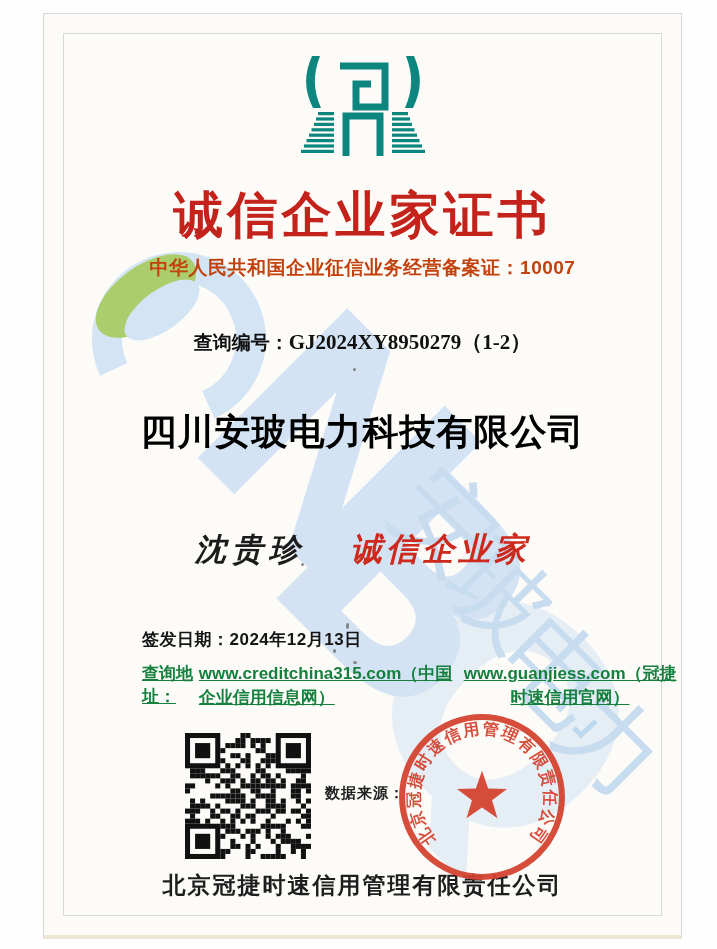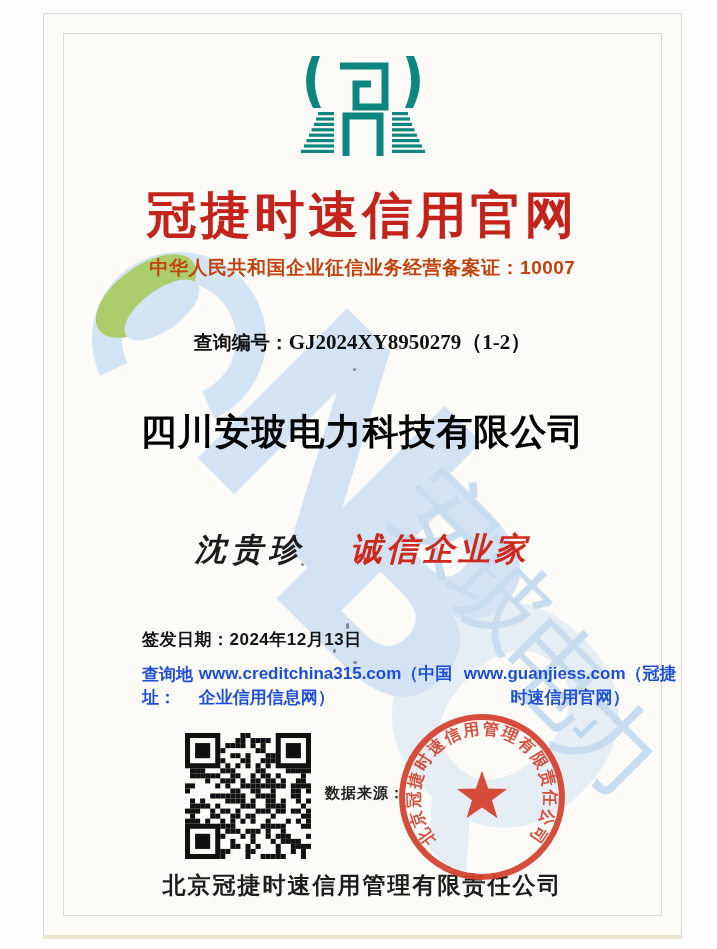--- a/index.html
+++ b/index.html
@@ -47,22 +47,22 @@
     font-family:"Liberation Serif","DejaVu Serif",serif;
   }
   .name-row{top:514px;font-style:italic;}
   .person{font-size:31px;font-weight:bold;color:#1b1b1b;letter-spacing:6px;}
   .honor{font-size:32px;font-weight:bold;color:#cd291d;letter-spacing:4px;margin-left:40px;}
   .dates-row{
     position:absolute;left:98px;top:614px;display:flex;gap:85px;
     font-size:17px;font-weight:bold;color:#141414;letter-spacing:.5px;text-align:right;
   }
   .addr-row{
-    position:absolute;left:98px;top:648px;display:flex;align-items:center;
-    font-size:17px;font-weight:bold;color:#1d4ed8;
+    position:absolute;left:98px;top:648px;display:flex;align-items:flex-start;
+    font-size:17px;font-weight:bold;color:#15803d;text-decoration:underline;
   }
   .addr-lines{display:flex;flex-direction:row;line-height:24px;}
   .addr-line2{text-align:center;}
   .qr{position:absolute;left:141px;top:719px;width:126px;height:126px;}
   .data-source{
     position:absolute;left:281px;top:770px;font-size:15px;font-weight:bold;
     color:#222;font-family:"Liberation Serif","DejaVu Serif",serif;letter-spacing:1px;
   }
   .seal{position:absolute;left:352px;top:697px;width:172px;height:172px;opacity:.93;z-index:2;}
   .issuer{top:856px;font-size:23px;font-weight:600;color:#1d1d1d;letter-spacing:2px;}
@@ -126,21 +126,21 @@
           <rect x="104" y="90.4" width="30" height="3.2"></rect>
             <rect x="104" y="95.8" width="33" height="3.2"></rect>
         </g>
         <g fill="none" stroke="#0e8680" stroke-width="7">
           <path d="M52,12 H97 V53 H68 V30 H83"></path>
           <path d="M58,102 V62 H92 V102"></path>
         </g>
       </svg>
     </div>
 
-    <div class="row-center cert-title">冠捷时速信用官网</div>
+    <div class="row-center cert-title">诚信企业家证书</div>
 
     <div class="row-center filing">中华人民共和国企业征信业务经营备案证：10007</div>
 
     <div class="row-center query-line">
       <span class="lbl">查询编号：</span><span class="val">GJ2024XY8950279（1-2）</span>
     </div>
 
 
     <div class="row-center company">四川安玻电力科技有限公司</div>
 

